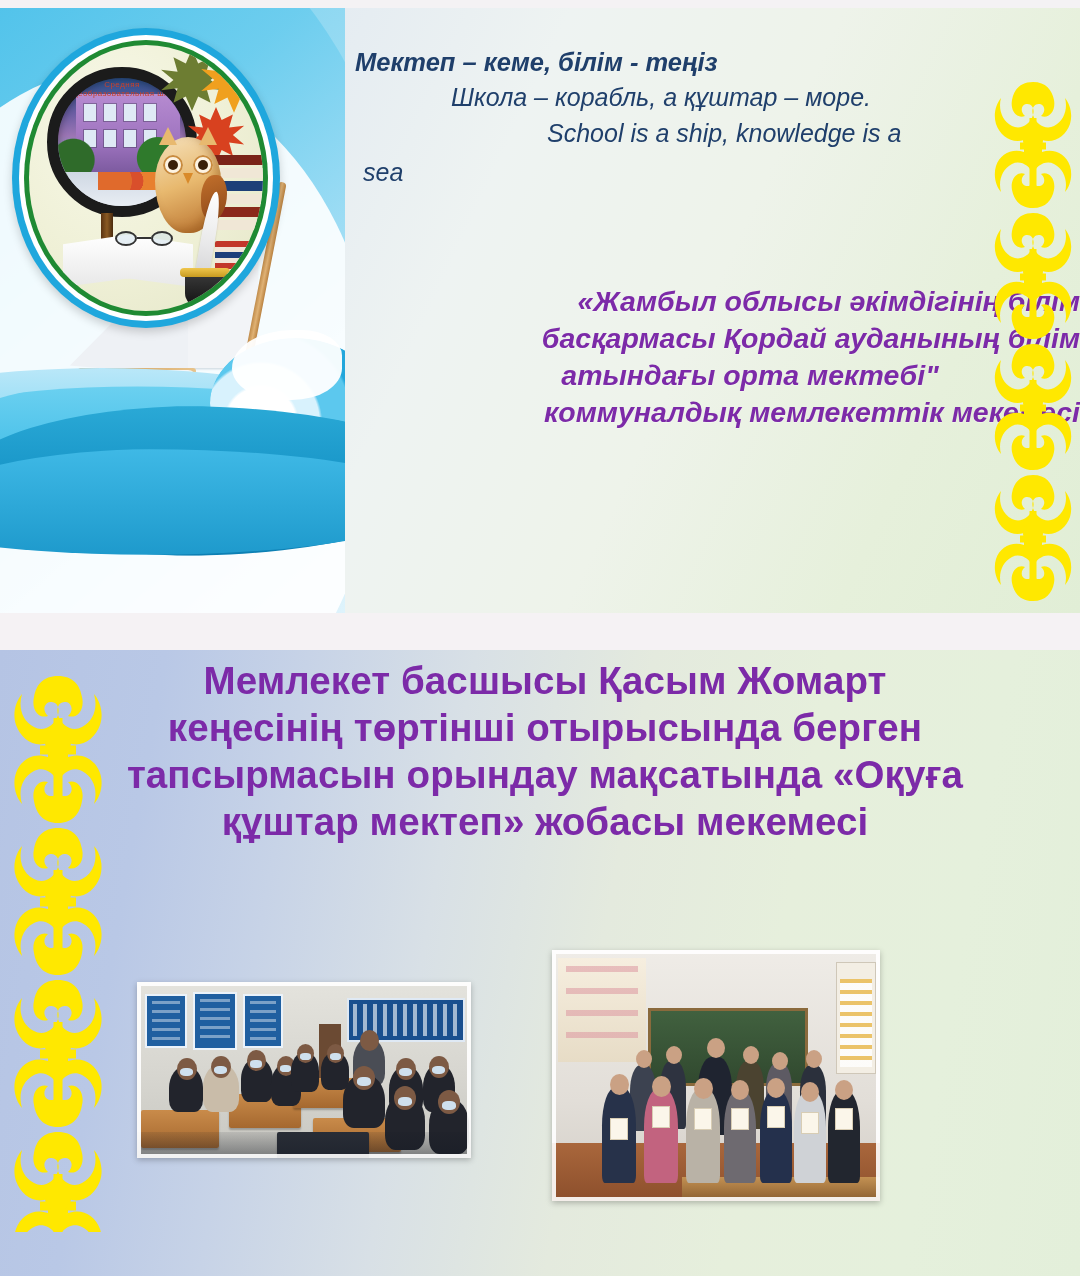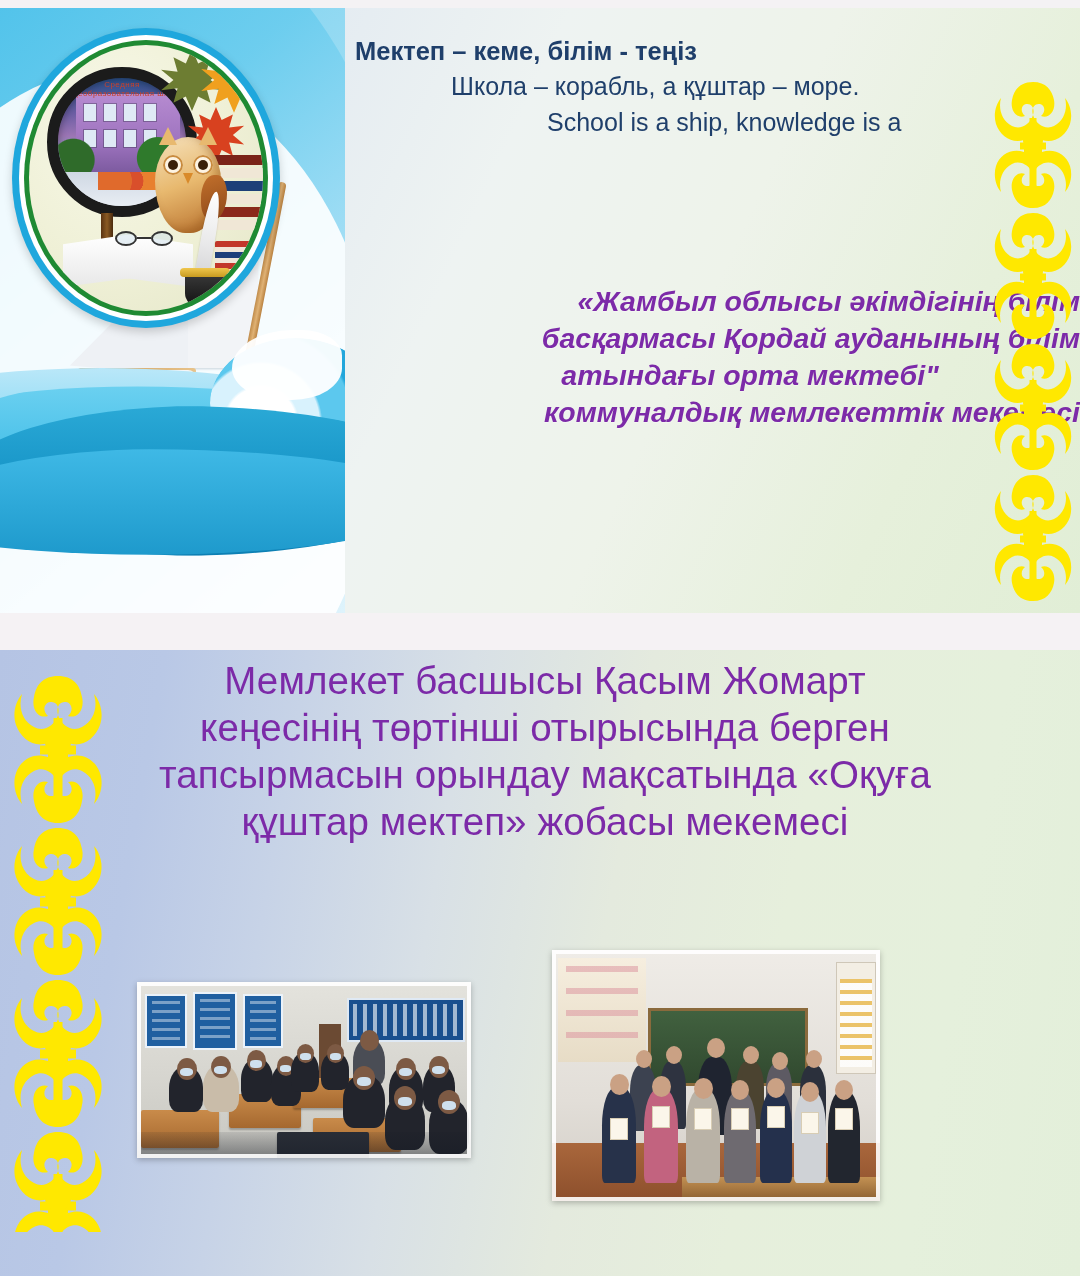--- a/index.html
+++ b/index.html
@@ -317,22 +317,23 @@
   }
   .stack-small {
     position:absolute; left:186px; top:196px; width:58px; height:44px;
     background: repeating-linear-gradient(180deg,#c2372a 0 6px,#f1e6d8 6px 11px,#1e3f7a 11px 17px,#f1e6d8 17px 22px);
     border-radius: 2px;
   }
 
   
   .quote-block {
     position: absolute;
-    left: 355px; top: 25px;
+    left: 355px; top: 36px;
     width: 700px;
+    font-style: italic;
   }
   .q-line {
     color: #1f3f6b;
     font-size: 25px;
     line-height: 1.42;
     white-space: nowrap;
   }
   .q-kz { font-weight: bold; font-size: 25.5px; }
   .q-ru { padding-left: 96px; }
   .q-en { padding-left: 192px; }
@@ -380,21 +381,21 @@
   .headline {
     position: absolute;
     left: 40px; top: 8px;
     width: 1010px;
     text-align: center;
     color: #7c2aa8;
     font-size: 38.5px;
     line-height: 1.22;
     letter-spacing: .1px;
   }
-  .headline .ln { display:block; }
+  .headline .ln { display:block;font-weight:bold; }
 
   .photo {
     position: absolute;
     background: #243041;
     overflow: hidden;
     box-shadow: 0 2px 6px rgba(0,0,0,.25);
   }
   .photo-class { left: 137px; top: 982px; width: 334px; height: 176px; }
   .photo-group { left: 552px; top: 950px; width: 328px; height: 251px; }
 
@@ -534,20 +535,21 @@
         </div>
         <div class="quill"></div>
         <div class="inkpot"></div>
       </div>
     </div>
 
     <div class="quote-block">
       <div class="q-line q-kz">Мектеп – кеме,  білім  -  теңіз</div>
       <div class="q-line q-ru">Школа – корабль, а құштар – море.</div>
       <div class="q-line q-en">School is a ship, knowledge is a</div>
+      <div class="q-line q-en-wrap" style="margin-left:8px; margin-top:4px;">sea</div>
     </div>
 
     <div class="school-name">
       <span class="ln sn-r">«Жамбыл облысы әкімдігінің білім</span>
       <span class="ln sn-r">басқармасы Қордай ауданының білім</span>
       <span class="ln sn-c">атындағы орта мектебі"</span>
       <span class="ln sn-r">коммуналдық мемлекеттік мекемесі</span>
     </div>
 
     <svg class="ornament orn-top-right" viewBox="0 0 86 530" preserveAspectRatio="none">

